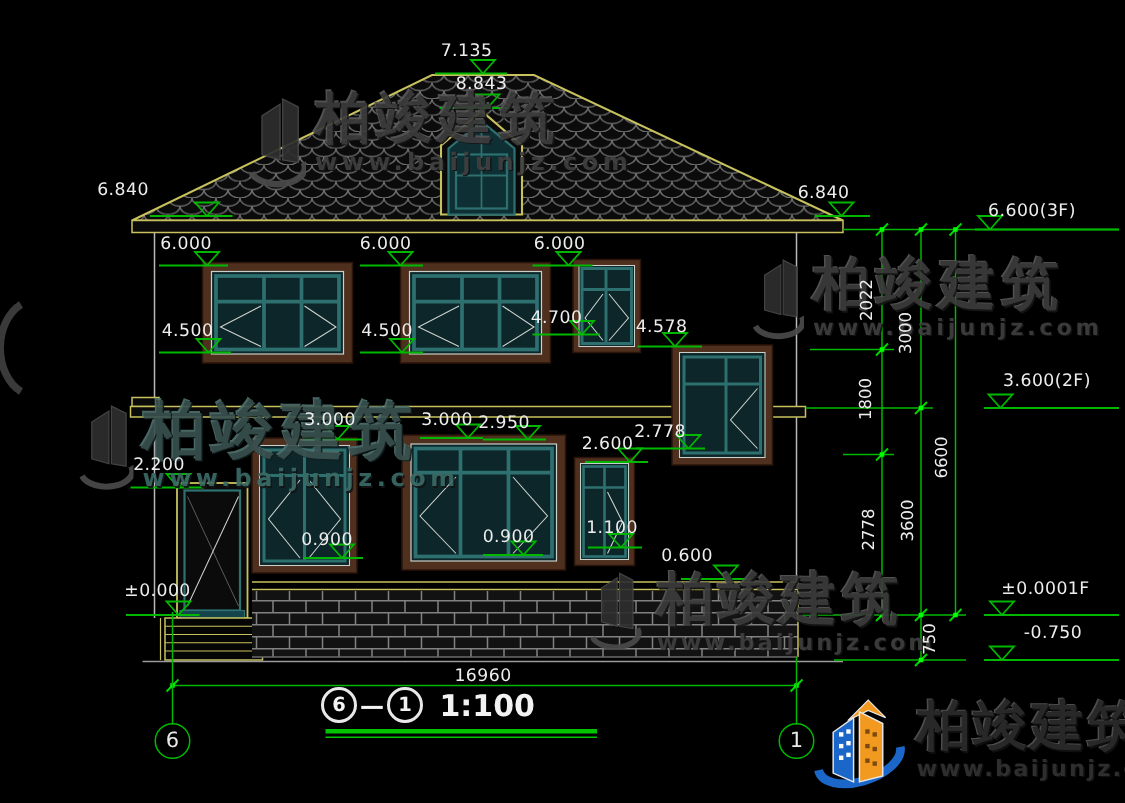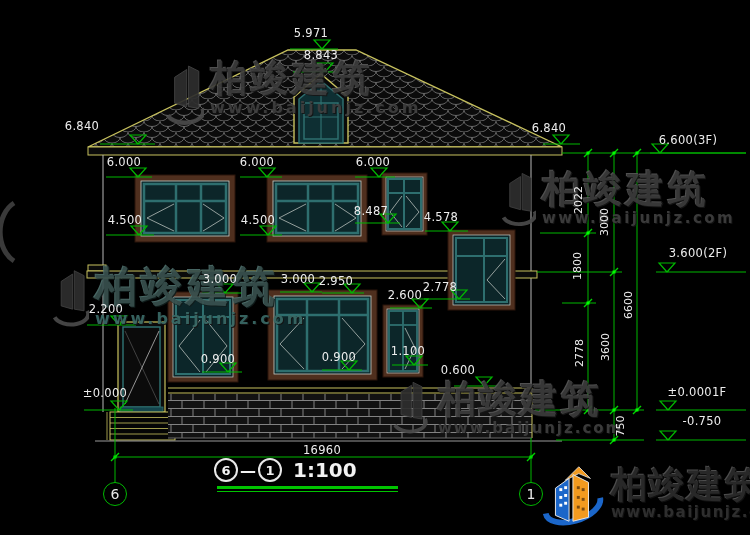--- a/index.html
+++ b/index.html
@@ -278,34 +278,34 @@
     <path d="M10,16 L24,7 L24,50 L10,46 Z" fill="#2e2e2e" stroke="#4a4a4a"></path>
     <path d="M26,3 L38,9 L38,52 L26,50 Z" fill="#2e2e2e" stroke="#4a4a4a"></path>
     <path d="M2,60 a20,12 0 1 0 40,-8" fill="none" stroke="#4a4a4a" stroke-width="5"></path>
   </svg>
   <div class="col">
     <span class="tx" style="font-size:38px;letter-spacing:3px;">柏竣建筑</span>
     <span class="url" style="font-size:15px;letter-spacing:2px;">www.baijunjz.com</span>
   </div>
 </div>
 
-<div class="lb" style="left:311px;top:33px;">5.971</div>
+<div class="lb" style="left:311px;top:33px;">7.135</div>
 <div class="lb" style="left:311px;top:55px;padding-left:20px;">8.843</div>
 <div class="lb" style="left:82px;top:126px;">6.840</div>
 <div class="lb" style="left:549px;top:128px;">6.840</div>
 <div class="lb" style="left:688px;top:140px;">6.600(3F)</div>
 <div class="lb" style="left:698px;top:253px;">3.600(2F)</div>
 <div class="lb" style="left:697px;top:392px;">±0.0001F</div>
 <div class="lb" style="left:702px;top:421px;">-0.750</div>
 <div class="lb" style="left:124px;top:162px;">6.000</div>
 <div class="lb" style="left:257px;top:162px;">6.000</div>
 <div class="lb" style="left:373px;top:162px;">6.000</div>
 <div class="lb" style="left:125px;top:220px;">4.500</div>
 <div class="lb" style="left:258px;top:220px;">4.500</div>
-<div class="lb" style="left:371px;top:211px;">8.487</div>
+<div class="lb" style="left:371px;top:211px;">4.700</div>
 <div class="lb" style="left:441px;top:217px;">4.578</div>
 <div class="lb" style="left:220px;top:279px;">3.000</div>
 <div class="lb" style="left:298px;top:279px;">3.000</div>
 <div class="lb" style="left:336px;top:281px;">2.950</div>
 <div class="lb" style="left:405px;top:295px;">2.600</div>
 <div class="lb" style="left:440px;top:287px;">2.778</div>
 <div class="lb" style="left:106px;top:309px;">2.200</div>
 <div class="lb" style="left:218px;top:359px;">0.900</div>
 <div class="lb" style="left:339px;top:357px;">0.900</div>
 <div class="lb" style="left:408px;top:351px;">1.100</div>

